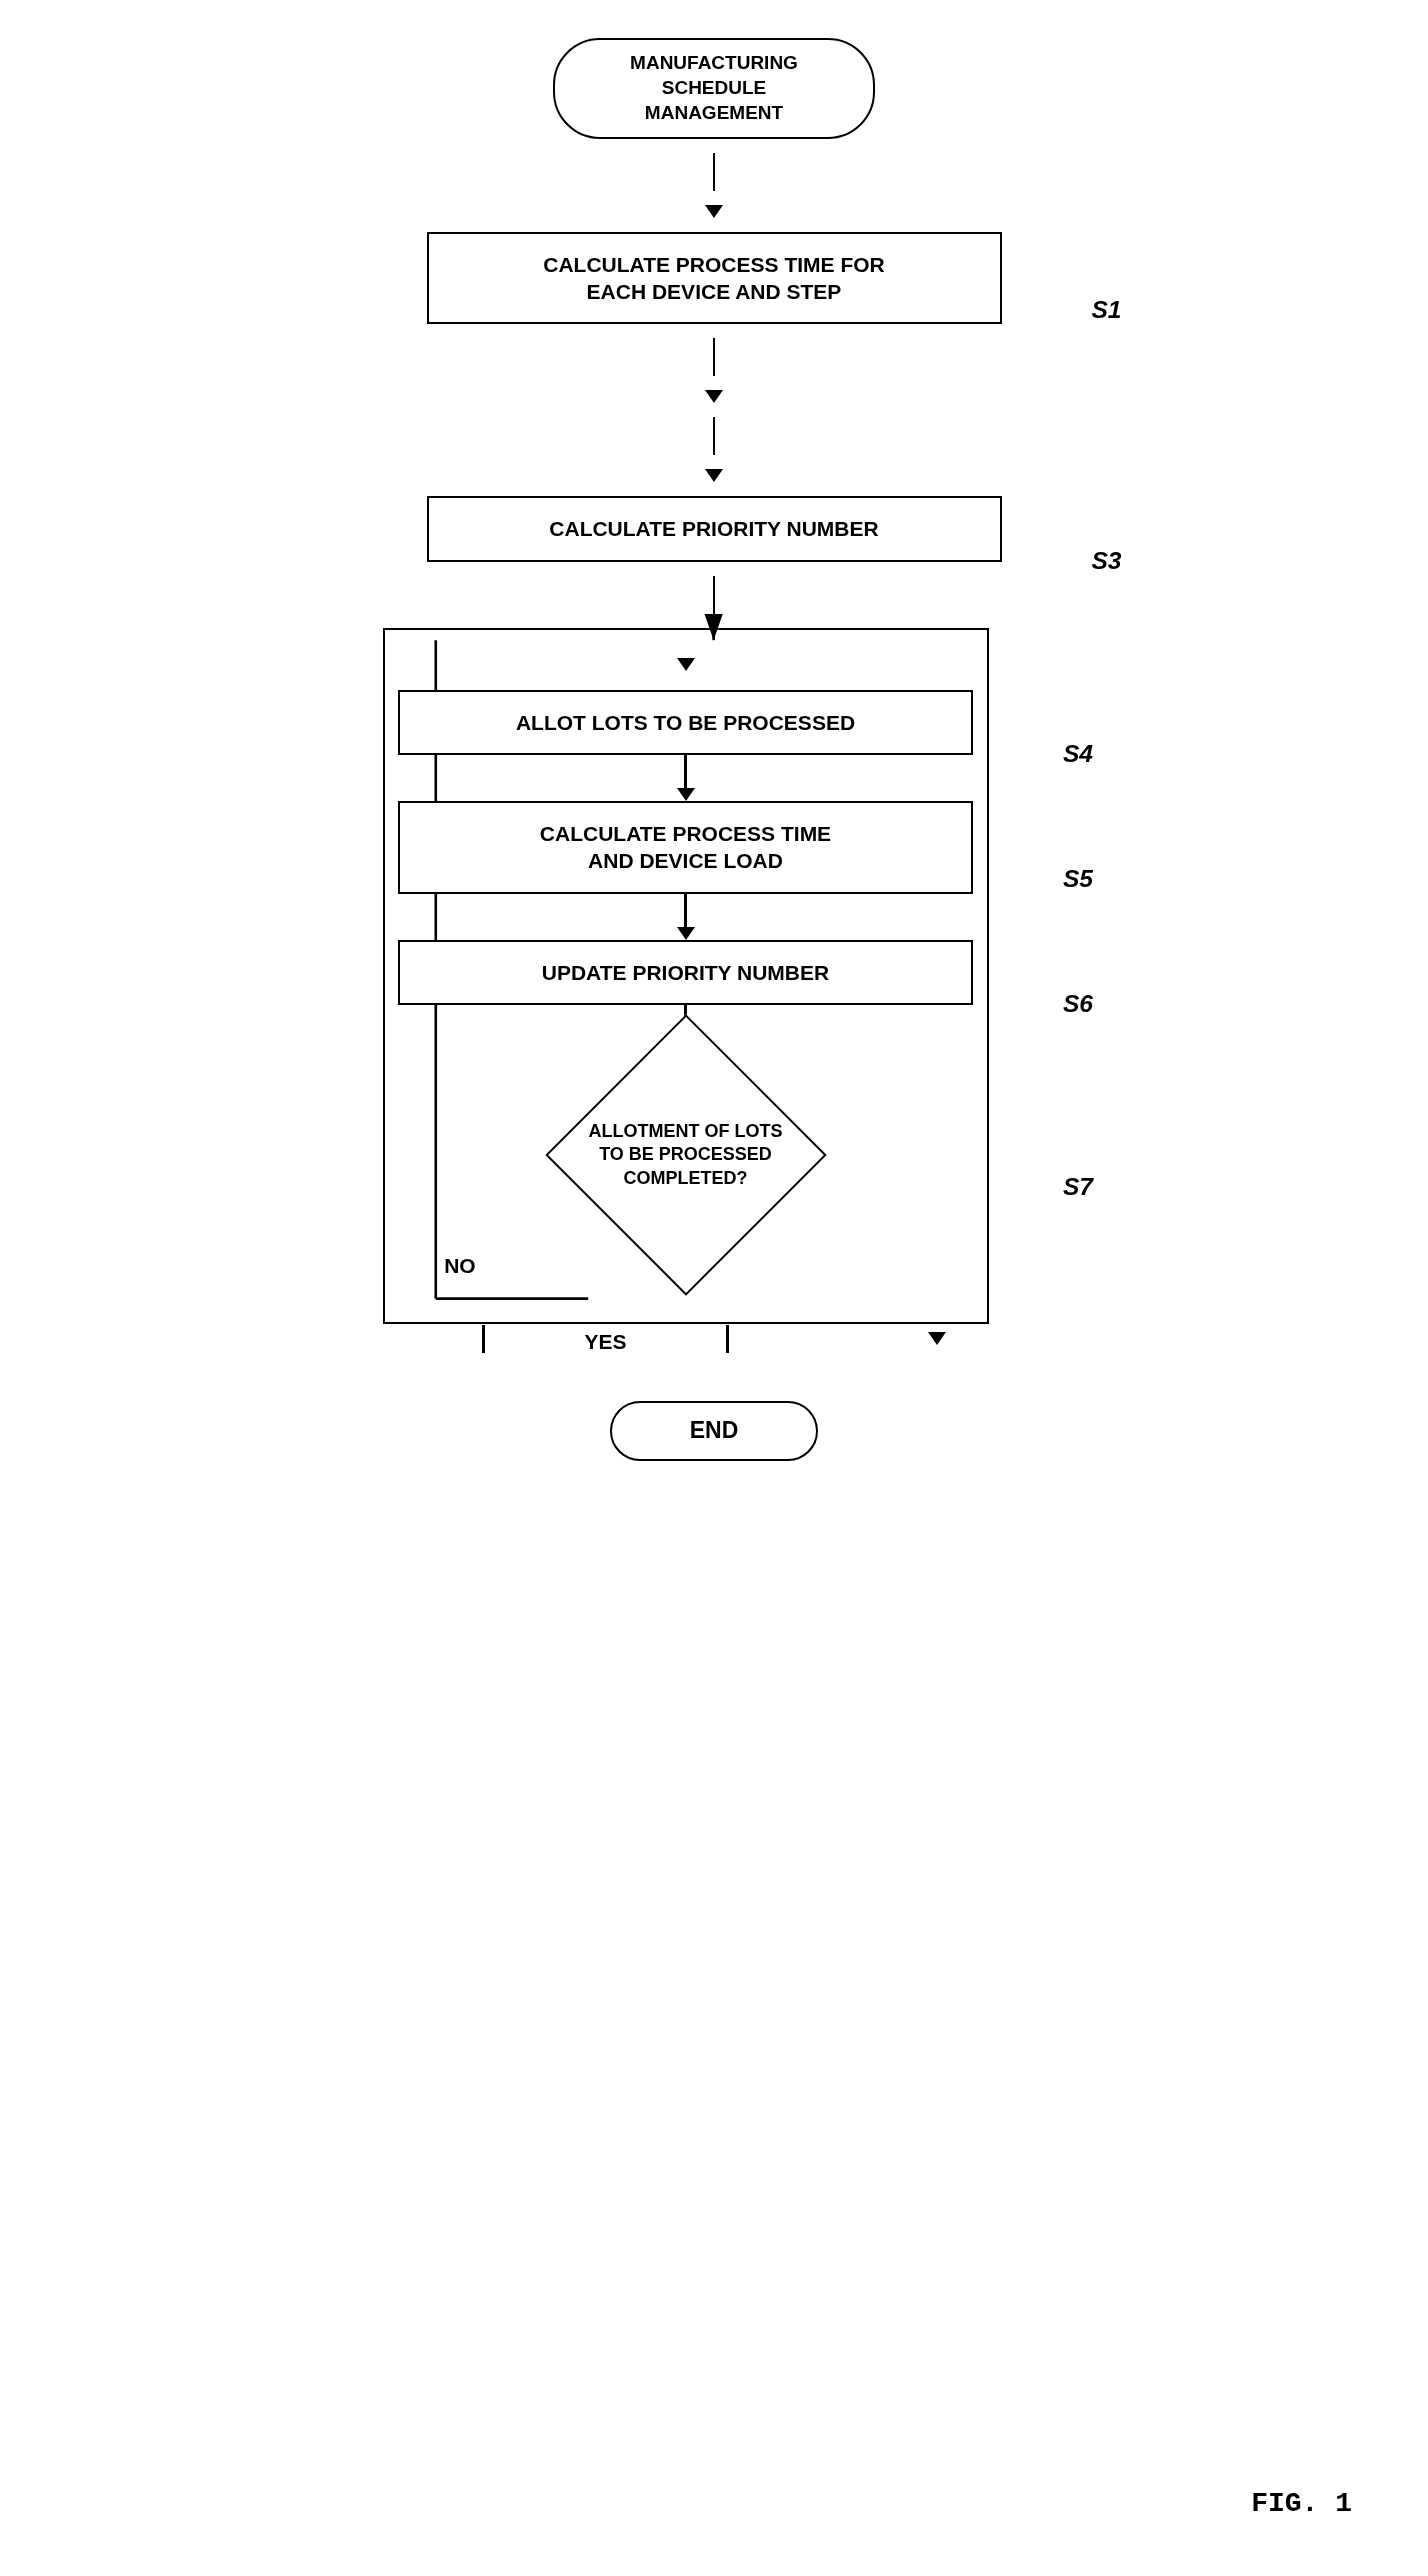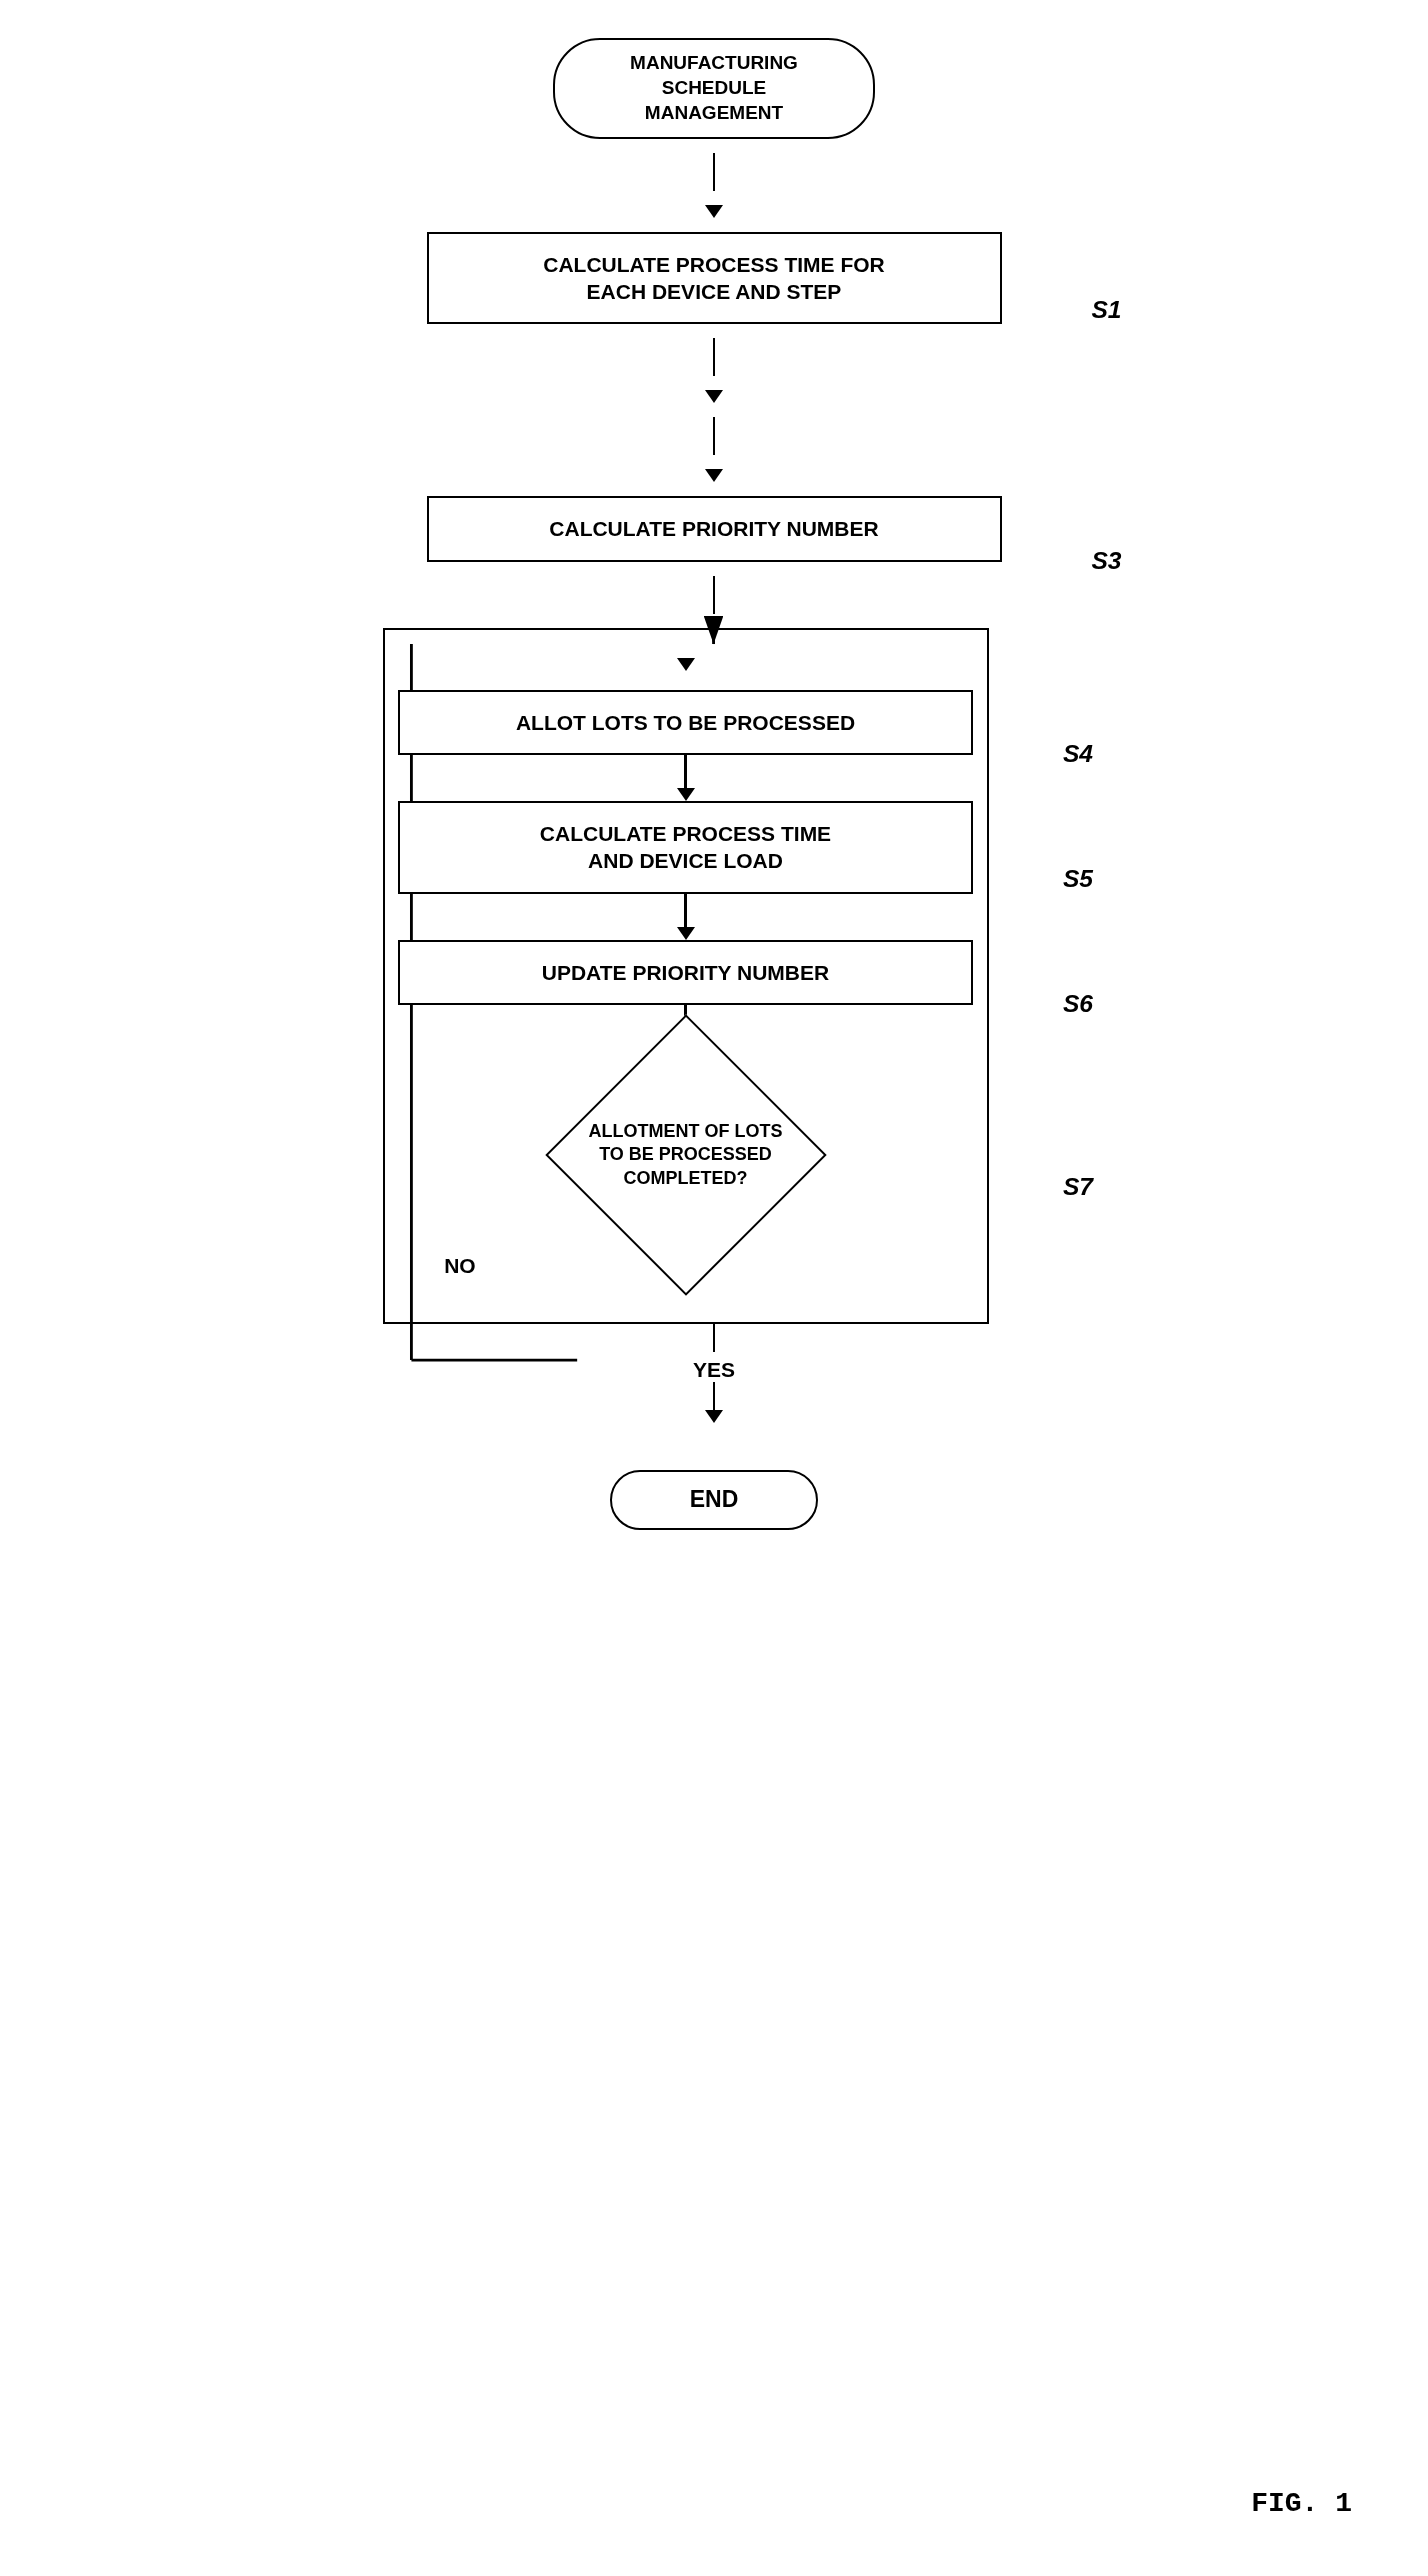--- a/index.html
+++ b/index.html
@@ -232,21 +232,21 @@
         <span class="step-label" style="right:-76px; top:50%; transform:translateY(-50%);">S7</span>
       </div>
 
       <div style="position:relative; width:492px; height:19px;">
         <span class="no-label" style="left:4.7px; bottom:0;">NO</span>
       </div>
 
       <div style="height:28px;"></div>
     </div>
 
-    <div style="display:flex; flex-direction:column; align-items:center;">
+    <div style="display:flex; flex-direction:row; align-items:center;">
       <div class="connector" style="height:28px;"></div>
       <div class="yes-label">YES</div>
       <div class="connector" style="height:28px;"></div>
       <div class="arrow-down"></div>
     </div>
   </div>
 
   <div style="height:19px;"></div>
   <div class="step-row">
     <div class="stadium" style="width:208px; font-size:23px; padding:13.3px 38px;">

